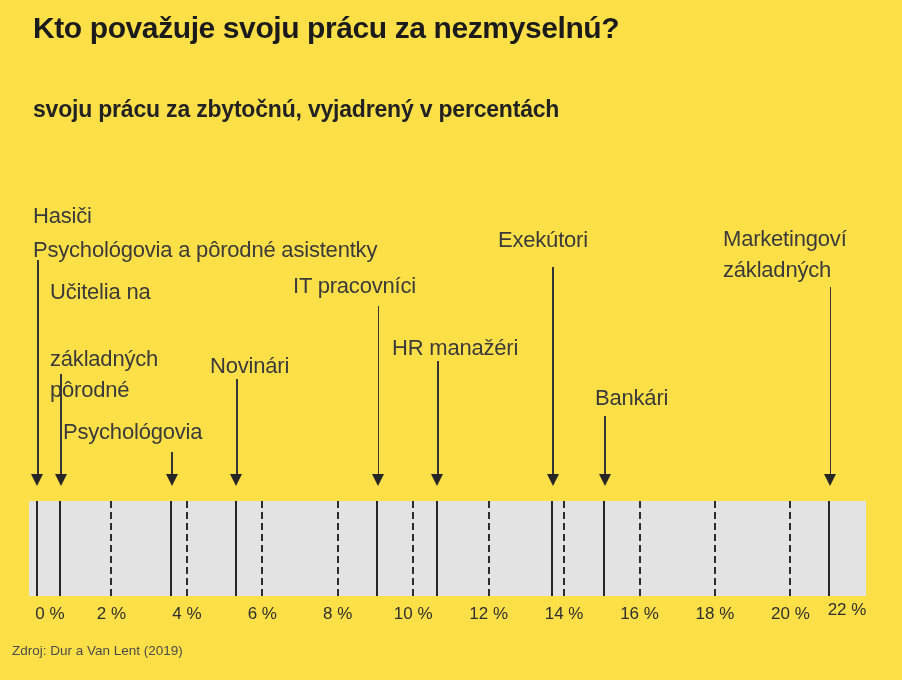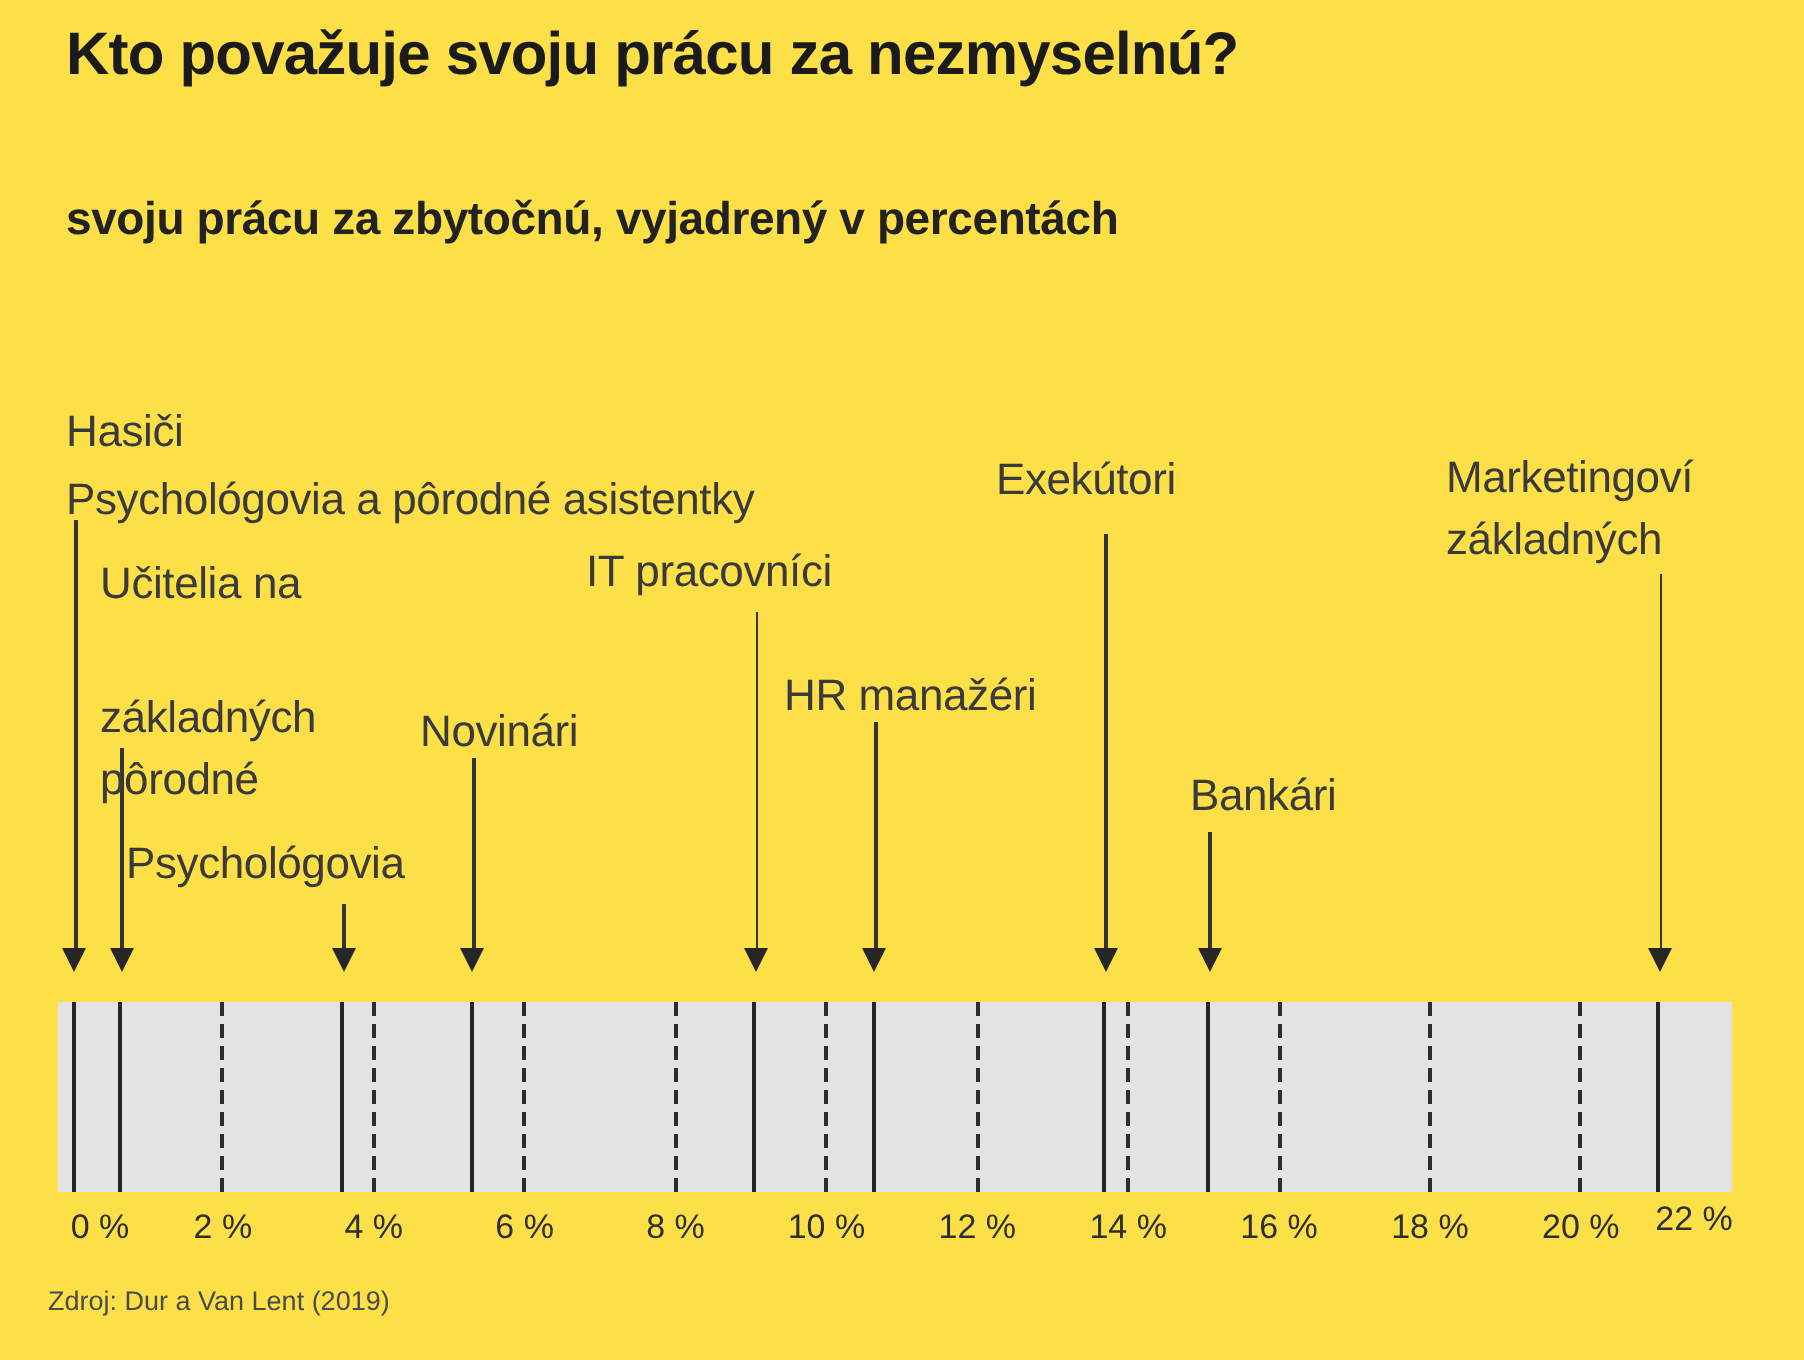--- a/index.html
+++ b/index.html
@@ -39,21 +39,21 @@
   .arrow-stem{
     position:absolute;width:1.5px;background:#343434;
   }
   .arrow-head{
     position:absolute;width:0;height:0;
     border-left:6.5px solid rgba(0,0,0,0);
     border-right:6.5px solid rgba(0,0,0,0);
     border-top:12px solid #262626;
   }
   .source{
-    position:absolute;left:24px;top:643px;
+    position:absolute;left:12px;top:643px;
     font-size:13.5px;color:#4a4a4a;
   }
 </style>
 </head>
 <body>
 
 <div class="canvas">
   <div class="title">Kto považuje svoju prácu za nezmyselnú?</div>
   <div class="subtitle l2">svoju prácu za zbytočnú, vyjadrený v percentách</div>
 

